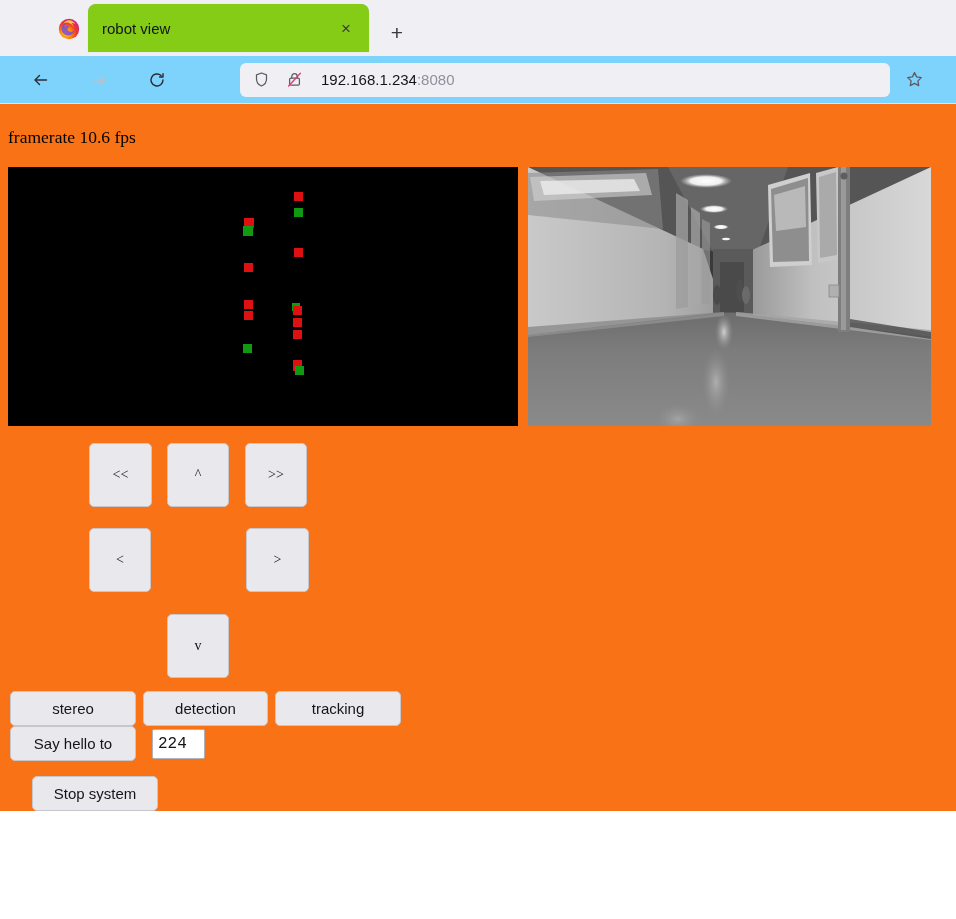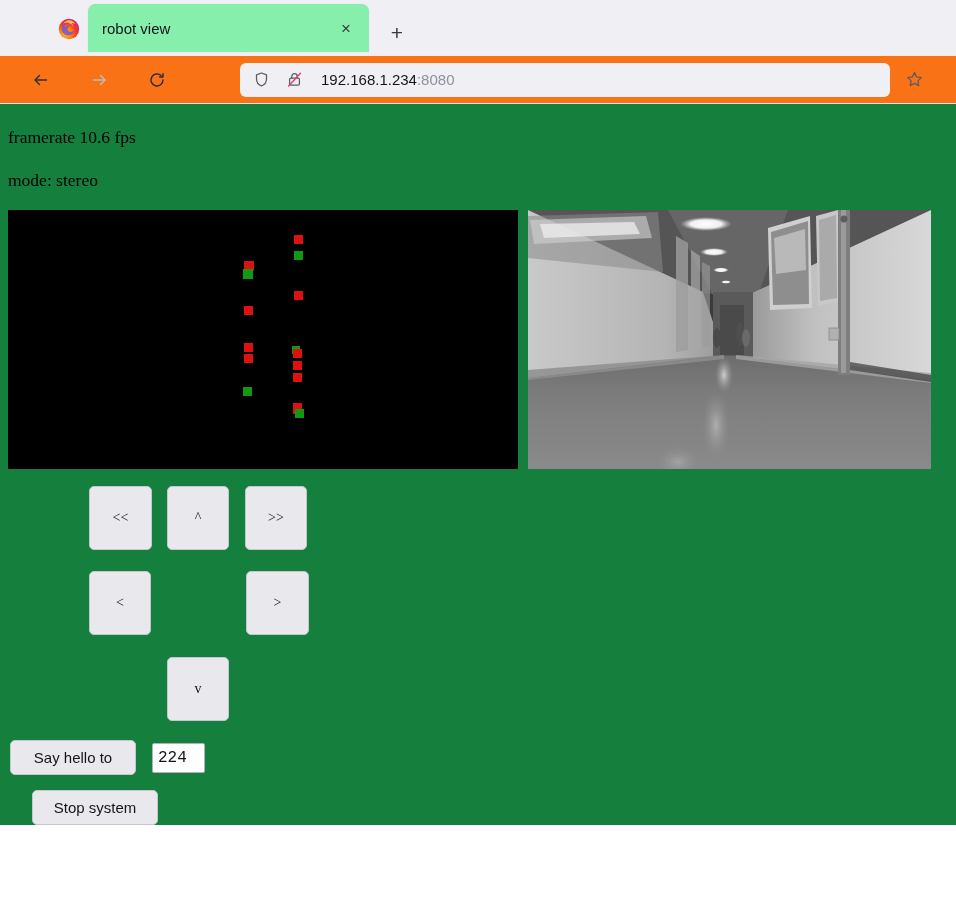--- a/index.html
+++ b/index.html
@@ -29,21 +29,21 @@
     border-radius: 50%;
     position: relative;
     flex: none;
   }
   .ff-logo svg { display: block; }
 
   .tab {
     width: 281px; height: 48px;
     margin-left: 8px;
     margin-bottom: 4px;
-    background: #86efac;
+    background: #84cc16;
     border-radius: 8px 8px 0 0;
     display: flex;
     align-items: center;
     padding: 0 10px 0 14px;
     box-shadow: 0 0 1px rgba(0,0,0,.18);
     flex: none;
   }
   .tab-title {
     flex: 1;
     font-size: 15px;
@@ -67,21 +67,21 @@
     display: flex; align-items: center; justify-content: center;
     border-radius: 4px;
     color: #3b3b3b;
     font-size: 21px;
     line-height: 1;
     flex: none;
   }
 
   .navbar {
     height: 48px;
-    background: #f97316;
+    background: #7dd3fc;
     display: flex;
     align-items: center;
     padding: 0 12px;
     border-bottom: 1px solid #e3e3e6;
   }
   .navbtn {
     width: 34px; height: 34px;
     display: flex; align-items: center; justify-content: center;
     border-radius: 4px;
     flex: none;
@@ -113,21 +113,21 @@
     width: 32px; height: 32px;
     display: flex; align-items: center; justify-content: center;
     border-radius: 4px;
     margin-right: 14px;
     flex: none;
   }
 
   
   .page {
     padding: 0;
-    background: #15803d;
+    background: #f97316;
     font-family: "Liberation Serif", serif;
   }
   .status-line {
     font-family: "Liberation Serif", serif;
     font-size: 17.5px;
     color: #000000;
     margin: 0;
     padding: 0 0 0 8px;
   }
   .status-line.first { padding-top: 23px; }
@@ -173,21 +173,21 @@
   .pb-ll { left: 89px;  top: 1px;   width: 63px; height: 64px; }
   .pb-u  { left: 167px; top: 1px;   width: 62px; height: 64px; }
   .pb-rr { left: 245px; top: 1px;   width: 62px; height: 64px; }
   .pb-l  { left: 89px;  top: 86px;  width: 62px; height: 64px; }
   .pb-r  { left: 246px; top: 86px;  width: 63px; height: 64px; }
   .pb-d  { left: 167px; top: 172px; width: 62px; height: 64px; }
 
   
   .btn-row { display: flex; align-items: center; padding-left: 10px; }
   .row-modes   { margin-top: 9px; }
-  .row-hello   { margin-top: 15px; }
+  .row-hello   { }
   .row-stop    { margin-top: 15px; padding-left: 32px; }
 
   .wbtn {
     background: #e9e9ed;
     border: 1px solid #c6c6cd;
     border-radius: 5px;
     color: #15141a;
     font-family: "Liberation Sans", sans-serif;
     font-size: 15px;
     height: 35px;
@@ -284,21 +284,20 @@
     <div class="star">
       <svg width="19" height="19" viewBox="0 0 19 19" fill="none" stroke="#5b5b66" stroke-width="1.3" stroke-linejoin="round">
         <path d="M9.5 2.6l2.1 4.3 4.7.7-3.4 3.3.8 4.7-4.2-2.2-4.2 2.2.8-4.7L2.7 7.6l4.7-.7z"></path>
       </svg>
     </div>
   </div>
 
   <div class="page">
 
     <p class="status-line first">framerate 10.6 fps</p>
-    <p class="status-line second">mode: stereo</p>
 
     <div class="video-row">
       <div class="panel-left" id="disparity-panel">
           <div class="marker" style="left: 286px; top: 25px; width: 9px; height: 9px; background: rgb(221, 17, 17);"></div>
           <div class="marker" style="left: 286px; top: 41px; width: 9px; height: 9px; background: rgb(17, 153, 17);"></div>
           <div class="marker" style="left: 236px; top: 51px; width: 10px; height: 10px; background: rgb(221, 17, 17);"></div>
           <div class="marker" style="left: 235px; top: 59px; width: 10px; height: 10px; background: rgb(17, 153, 17);"></div>
           <div class="marker" style="left: 286px; top: 81px; width: 9px; height: 9px; background: rgb(221, 17, 17);"></div>
           <div class="marker" style="left: 236px; top: 96px; width: 9px; height: 9px; background: rgb(221, 17, 17);"></div>
           <div class="marker" style="left: 236px; top: 133px; width: 9px; height: 9px; background: rgb(221, 17, 17);"></div>
@@ -401,20 +400,25 @@
 
     <div class="pad">
       <div class="padbtn pb-ll">&lt;&lt;</div>
       <div class="padbtn pb-u">^</div>
       <div class="padbtn pb-rr">&gt;&gt;</div>
       <div class="padbtn pb-l">&lt;</div>
       <div class="padbtn pb-r">&gt;</div>
       <div class="padbtn pb-d">v</div>
     </div>
 
+    <div class="btn-row row-modes">
+      <div class="wbtn w-stereo">stereo</div>
+      <div class="wbtn w-detection">detection</div>
+      <div class="wbtn w-tracking">tracking</div>
+    </div>
 
     <div class="btn-row row-hello">
       <div class="wbtn w-hello">Say hello to</div>
       <input class="num-input" type="text" value="224" style="">
     </div>
 
     <div class="btn-row row-stop">
       <div class="wbtn w-stop">Stop system</div>
     </div>
 

